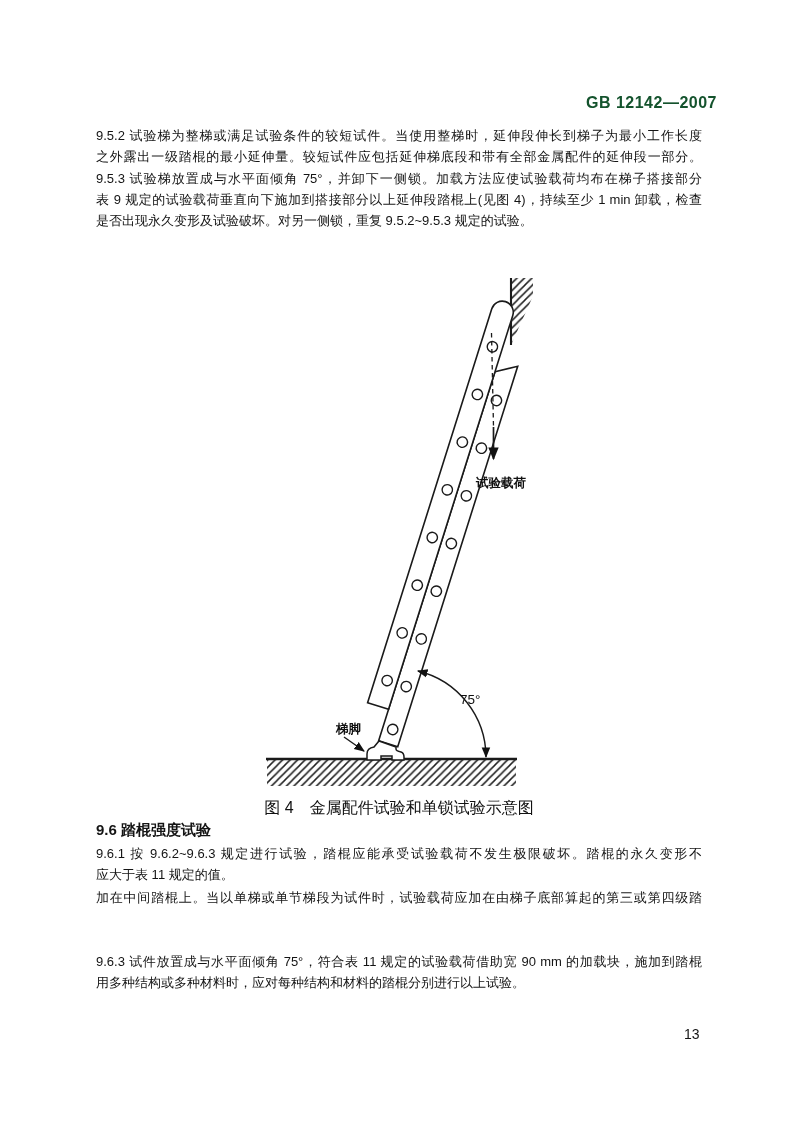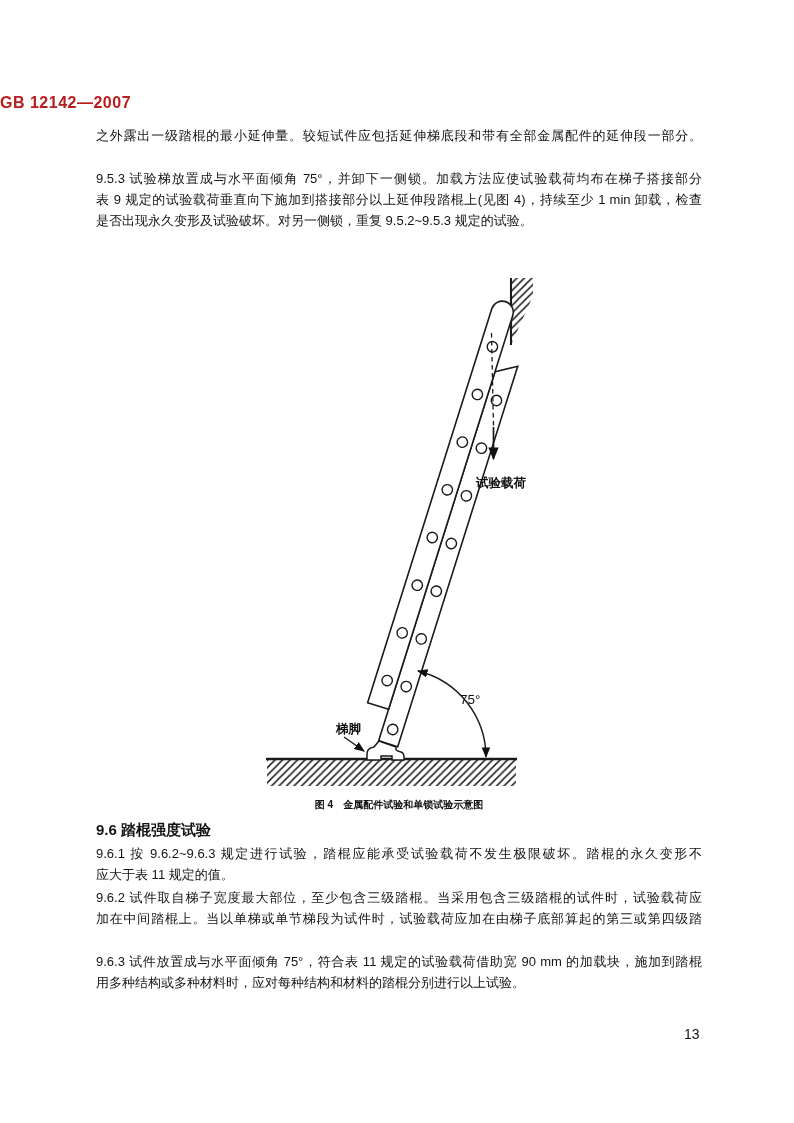--- a/index.html
+++ b/index.html
@@ -3,41 +3,42 @@
 <meta charset="utf-8">
 <style>
   html,body{margin:0;padding:0;}
   body{
     width:794px;height:1123px;position:relative;background:#ffffff;
     font-family:"Liberation Sans", sans-serif;color:#141414;
     overflow:hidden;
   }
   .abs{position:absolute;}
   .header{
-    top:94px;left:0;right:77px;text-align:left;
-    font-size:16px;font-weight:bold;letter-spacing:.5px;color:#b91c1c;
+    top:94px;left:0;right:77px;text-align:right;
+    font-size:16px;font-weight:bold;letter-spacing:.5px;color:#14532d;
   }
   .para{left:96px;width:606px;font-size:13px;line-height:21px;}
   .ln{height:21px;text-align:justify;text-align-last:justify;overflow:hidden;}
   .ln.rag{text-align-last:left;}
   .caption{
     top:798px;left:96px;width:606px;text-align:center;
-    font-size:10px;font-weight:bold;color:#111;
+    font-size:16px;font-weight:normal;color:#111;
   }
   .h96{top:821px;left:96px;width:606px;font-size:15px;font-weight:bold;}
   .pagenum{top:1026px;left:684px;font-size:14px;}
   .figwrap{left:250px;top:268px;width:300px;height:528px;}
   svg text{font-family:"Liberation Sans", sans-serif;fill:#111;}
 </style>
 </head>
 <body>
 
 <div class="abs header">GB 12142—2007</div>
 
 <div class="abs para" style="top:125px">
+  <div class="ln">9.5.2  试验梯为整梯或满足试验条件的较短试件。当使用整梯时，延伸段伸长到梯子为最小工作长度</div>
   <div class="ln">之外露出一级踏棍的最小延伸量。较短试件应包括延伸梯底段和带有全部金属配件的延伸段一部分。</div>
 </div>
 
 <div class="abs para" style="top:168px">
   <div class="ln">9.5.3  试验梯放置成与水平面倾角 75°，并卸下一侧锁。加载方法应使试验载荷均布在梯子搭接部分</div>
   <div class="ln">表 9 规定的试验载荷垂直向下施加到搭接部分以上延伸段踏棍上(见图 4)，持续至少 1 min 卸载，检查</div>
   <div class="ln rag">是否出现永久变形及试验破坏。对另一侧锁，重复 9.5.2~9.5.3 规定的试验。</div>
 </div>
 
 <svg class="abs figwrap" viewBox="250 268 300 528">
@@ -95,21 +96,20 @@
 <div class="abs caption">图 4　金属配件试验和单锁试验示意图</div>
 
 <div class="abs h96">9.6  踏棍强度试验</div>
 
 <div class="abs para" style="top:843px">
   <div class="ln">9.6.1  按 9.6.2~9.6.3 规定进行试验，踏棍应能承受试验载荷不发生极限破坏。踏棍的永久变形不</div>
   <div class="ln rag">应大于表 11 规定的值。</div>
 </div>
 
 <div class="abs para" style="top:887px">
-  <div class="ln">9.6.2  试件取自梯子宽度最大部位，至少包含三级踏棍。当采用包含三级踏棍的试件时，试验载荷应</div>
   <div class="ln">加在中间踏棍上。当以单梯或单节梯段为试件时，试验载荷应加在由梯子底部算起的第三或第四级踏</div>
 </div>
 
 <div class="abs para" style="top:951px">
   <div class="ln">9.6.3  试件放置成与水平面倾角 75°，符合表 11 规定的试验载荷借助宽 90 mm 的加载块，施加到踏棍</div>
   <div class="ln rag">用多种结构或多种材料时，应对每种结构和材料的踏棍分别进行以上试验。</div>
 </div>
 
 <div class="abs pagenum">13</div>
 

